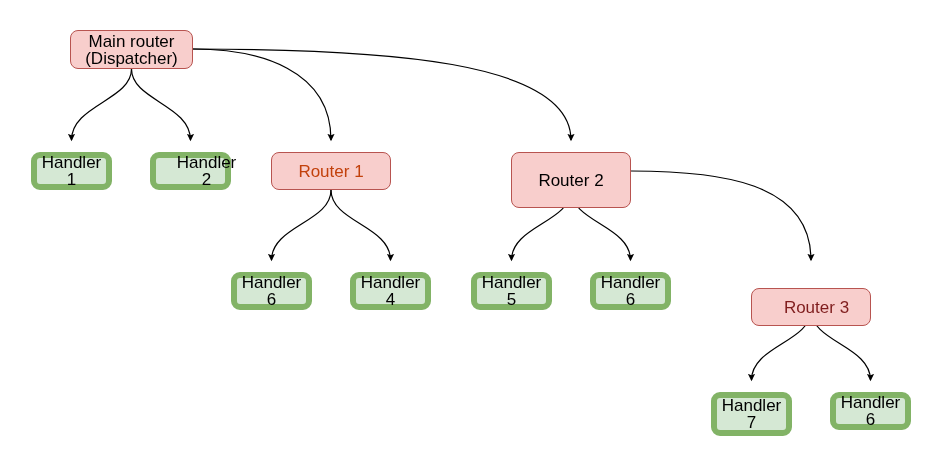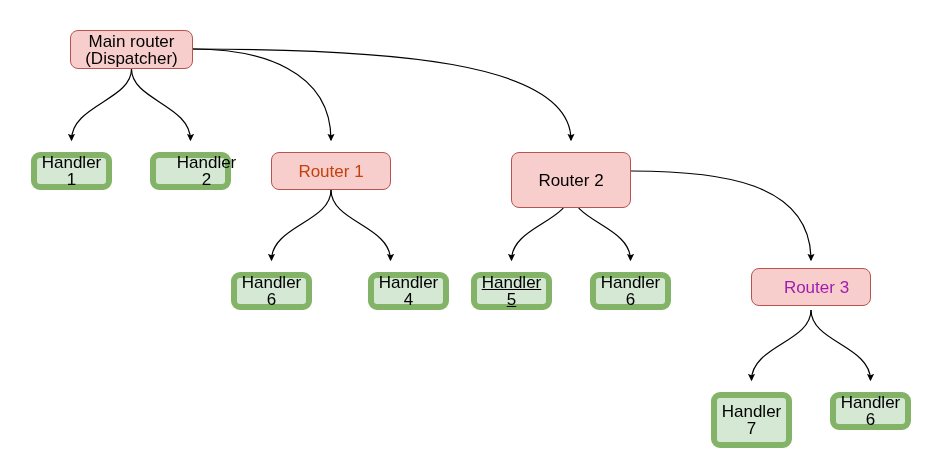--- a/index.html
+++ b/index.html
@@ -75,21 +75,21 @@
   </svg>
 
   <div id="nodes-layer">
       <div class="node router" style="left: 70px; top: 30px; width: 123px; height: 39px; background: rgb(248, 206, 204); border-color: rgb(184, 84, 80); color: rgb(0, 0, 0);">Main router
 (Dispatcher)</div>
       <div class="node handler" style="left: 31px; top: 152px; width: 81px; height: 38px; background: rgb(213, 232, 212); border-color: rgb(130, 179, 102); color: rgb(0, 0, 0);">Handler 1</div>
       <div class="node handler" style="left: 150px; top: 152px; width: 81px; height: 38px; background: rgb(213, 232, 212); border-color: rgb(130, 179, 102); color: rgb(0, 0, 0); padding-left: 32px;">Handler 2</div>
       <div class="node router" style="left: 271px; top: 152px; width: 120px; height: 38px; background: rgb(248, 206, 204); border-color: rgb(184, 84, 80); color: #c2410c;">Router 1</div>
       <div class="node router" style="left: 511px; top: 152px; width: 120px; height: 56px; background: rgb(248, 206, 204); border-color: rgb(184, 84, 80); color: rgb(0, 0, 0);">Router 2</div>
       <div class="node handler" style="left: 231px; top: 272px; width: 81px; height: 38px; background: rgb(213, 232, 212); border-color: rgb(130, 179, 102); color: rgb(0, 0, 0);">Handler 6</div>
-      <div class="node handler" style="left: 368px; top: 272px; width: 81px; height: 38px; background: rgb(213, 232, 212); border-color: rgb(130, 179, 102); color: rgb(0, 0, 0);">Handler 4</div>
-      <div class="node handler" style="left: 471px; top: 272px; width: 81px; height: 38px; background: rgb(213, 232, 212); border-color: rgb(130, 179, 102); color: rgb(0, 0, 0); text-decoration: underline;">Handler 5</div>
+      <div class="node handler" style="left: 350px; top: 272px; width: 81px; height: 38px; background: rgb(213, 232, 212); border-color: rgb(130, 179, 102); color: rgb(0, 0, 0);">Handler 4</div>
+      <div class="node handler" style="left: 471px; top: 272px; width: 81px; height: 38px; background: rgb(213, 232, 212); border-color: rgb(130, 179, 102); color: rgb(0, 0, 0);">Handler 5</div>
       <div class="node handler" style="left: 590px; top: 272px; width: 81px; height: 38px; background: rgb(213, 232, 212); border-color: rgb(130, 179, 102); color: rgb(0, 0, 0);">Handler 6</div>
-      <div class="node router" style="left: 751px; top: 268px; width: 120px; height: 38px; background: rgb(248, 206, 204); border-color: rgb(184, 84, 80); color: #a21caf; padding-left: 11px;">Router 3</div>
-      <div class="node handler" style="left: 711px; top: 392px; width: 81px; height: 56px; background: rgb(213, 232, 212); border-color: rgb(130, 179, 102); color: rgb(0, 0, 0);">Handler 7</div>
+      <div class="node router" style="left: 751px; top: 288px; width: 120px; height: 38px; background: rgb(248, 206, 204); border-color: rgb(184, 84, 80); color: #7f1d1d; padding-left: 11px;">Router 3</div>
+      <div class="node handler" style="left: 711px; top: 392px; width: 81px; height: 44px; background: rgb(213, 232, 212); border-color: rgb(130, 179, 102); color: rgb(0, 0, 0);">Handler 7</div>
       <div class="node handler" style="left: 830px; top: 392px; width: 81px; height: 38px; background: rgb(213, 232, 212); border-color: rgb(130, 179, 102); color: rgb(0, 0, 0);">Handler 6</div>
     </div>
 
 </div>
 
 </body></html>

